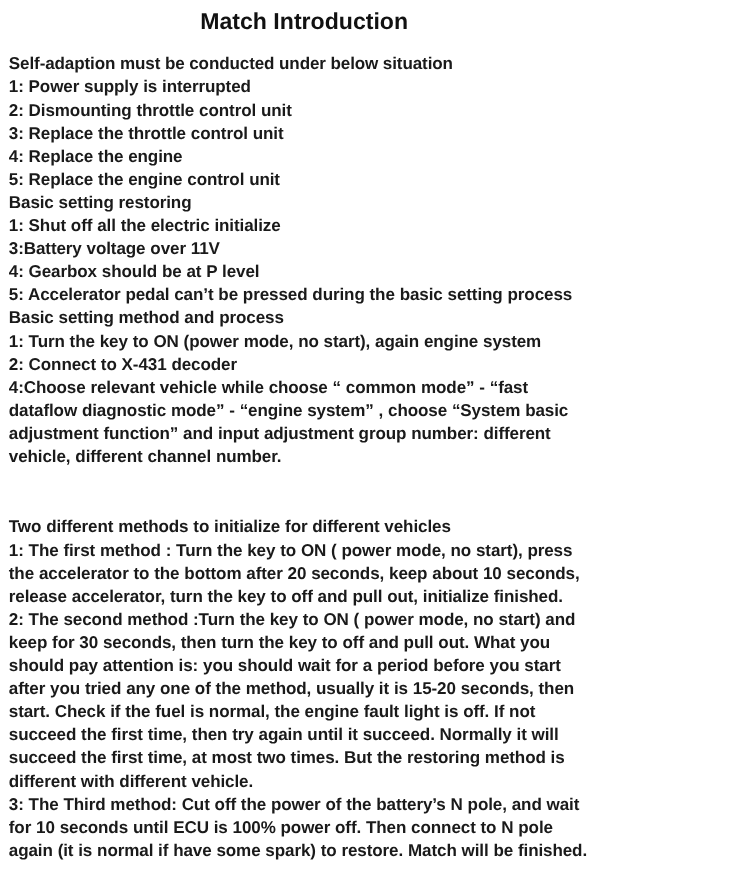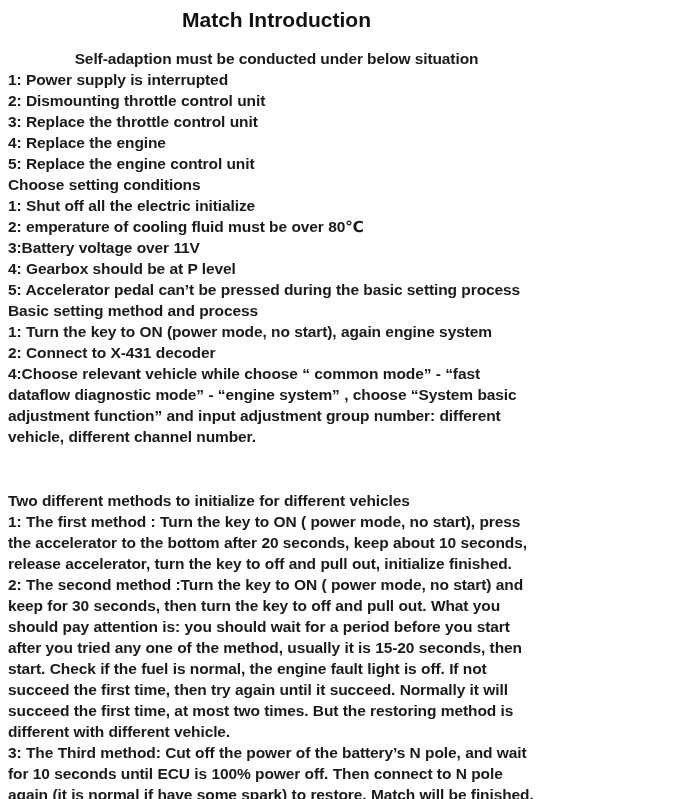--- a/index.html
+++ b/index.html
@@ -26,21 +26,20 @@
     font-weight: 700;
     text-align: center;
     color: #111111;
   }
   .heading {
     margin: 0;
     font-size: 15.5px;
     line-height: 21px;
     font-weight: 700;
     letter-spacing: -0.1px;
-    text-align: center;
   }
   .line {
     margin: 0;
     font-size: 15.5px;
     line-height: 21px;
     font-weight: 700;
     letter-spacing: -0.1px;
     word-spacing: 0.2px;
   }
   .section-gap {
@@ -55,23 +54,22 @@
   <h1 class="title">Match Introduction</h1>
 
   <section>
     <p class="heading">Self-adaption must be conducted under below situation</p>
     <div>
         <p class="line">1: Power supply is interrupted</p>
         <p class="line">2: Dismounting throttle control unit</p>
         <p class="line">3: Replace the throttle control unit</p>
         <p class="line">4: Replace the engine</p>
         <p class="line">5: Replace the engine control unit</p>
-        <p class="line">Choose setting conditions</p>
+        <p class="line">Basic setting restoring</p>
         <p class="line">1: Shut off all the electric initialize</p>
-        <p class="line">2: emperature of cooling fluid must be over 80℃</p>
         <p class="line">3:Battery voltage over 11V</p>
         <p class="line">4: Gearbox should be at P level</p>
         <p class="line">5: Accelerator pedal can’t be pressed during the basic setting process</p>
         <p class="line">Basic setting method and process</p>
         <p class="line">1: Turn the key to ON (power mode, no start), again engine system</p>
         <p class="line">2: Connect to X-431 decoder</p>
         <p class="line">4:Choose relevant vehicle while choose “ common mode” - “fast dataflow diagnostic mode” - “engine system” , choose “System basic adjustment function” and input adjustment group number: different vehicle, different channel number.</p>
       </div>
   </section>
 

